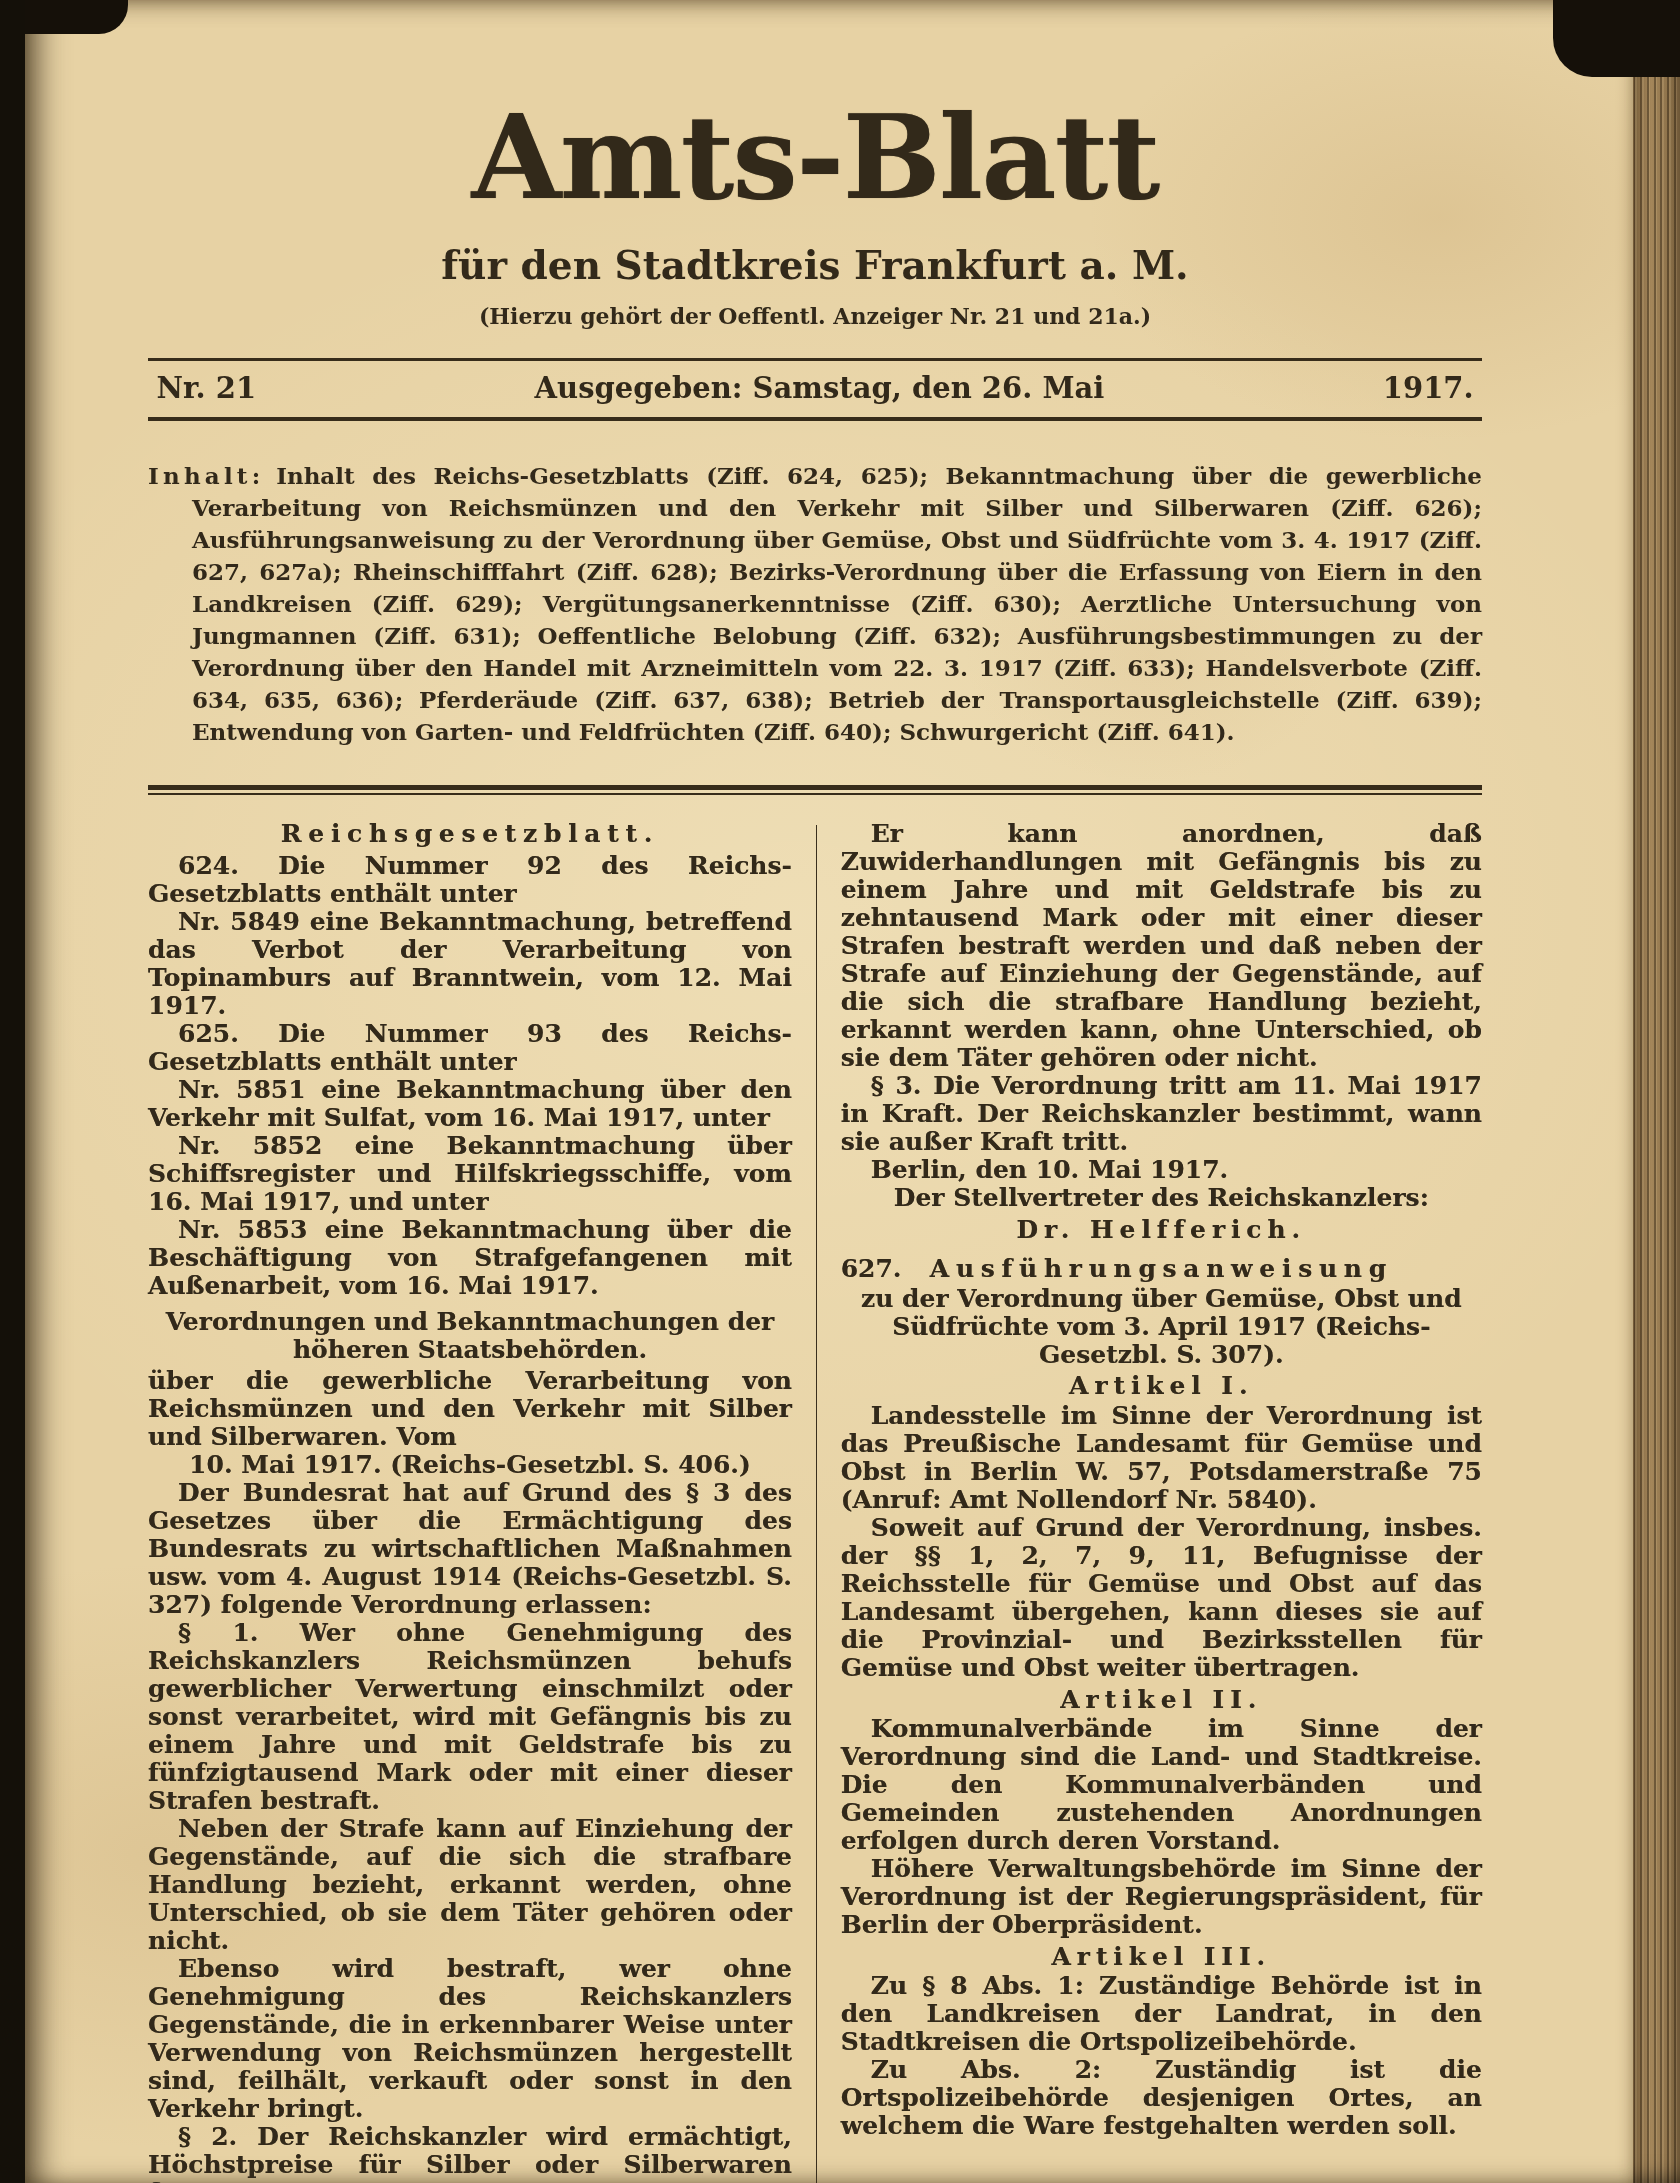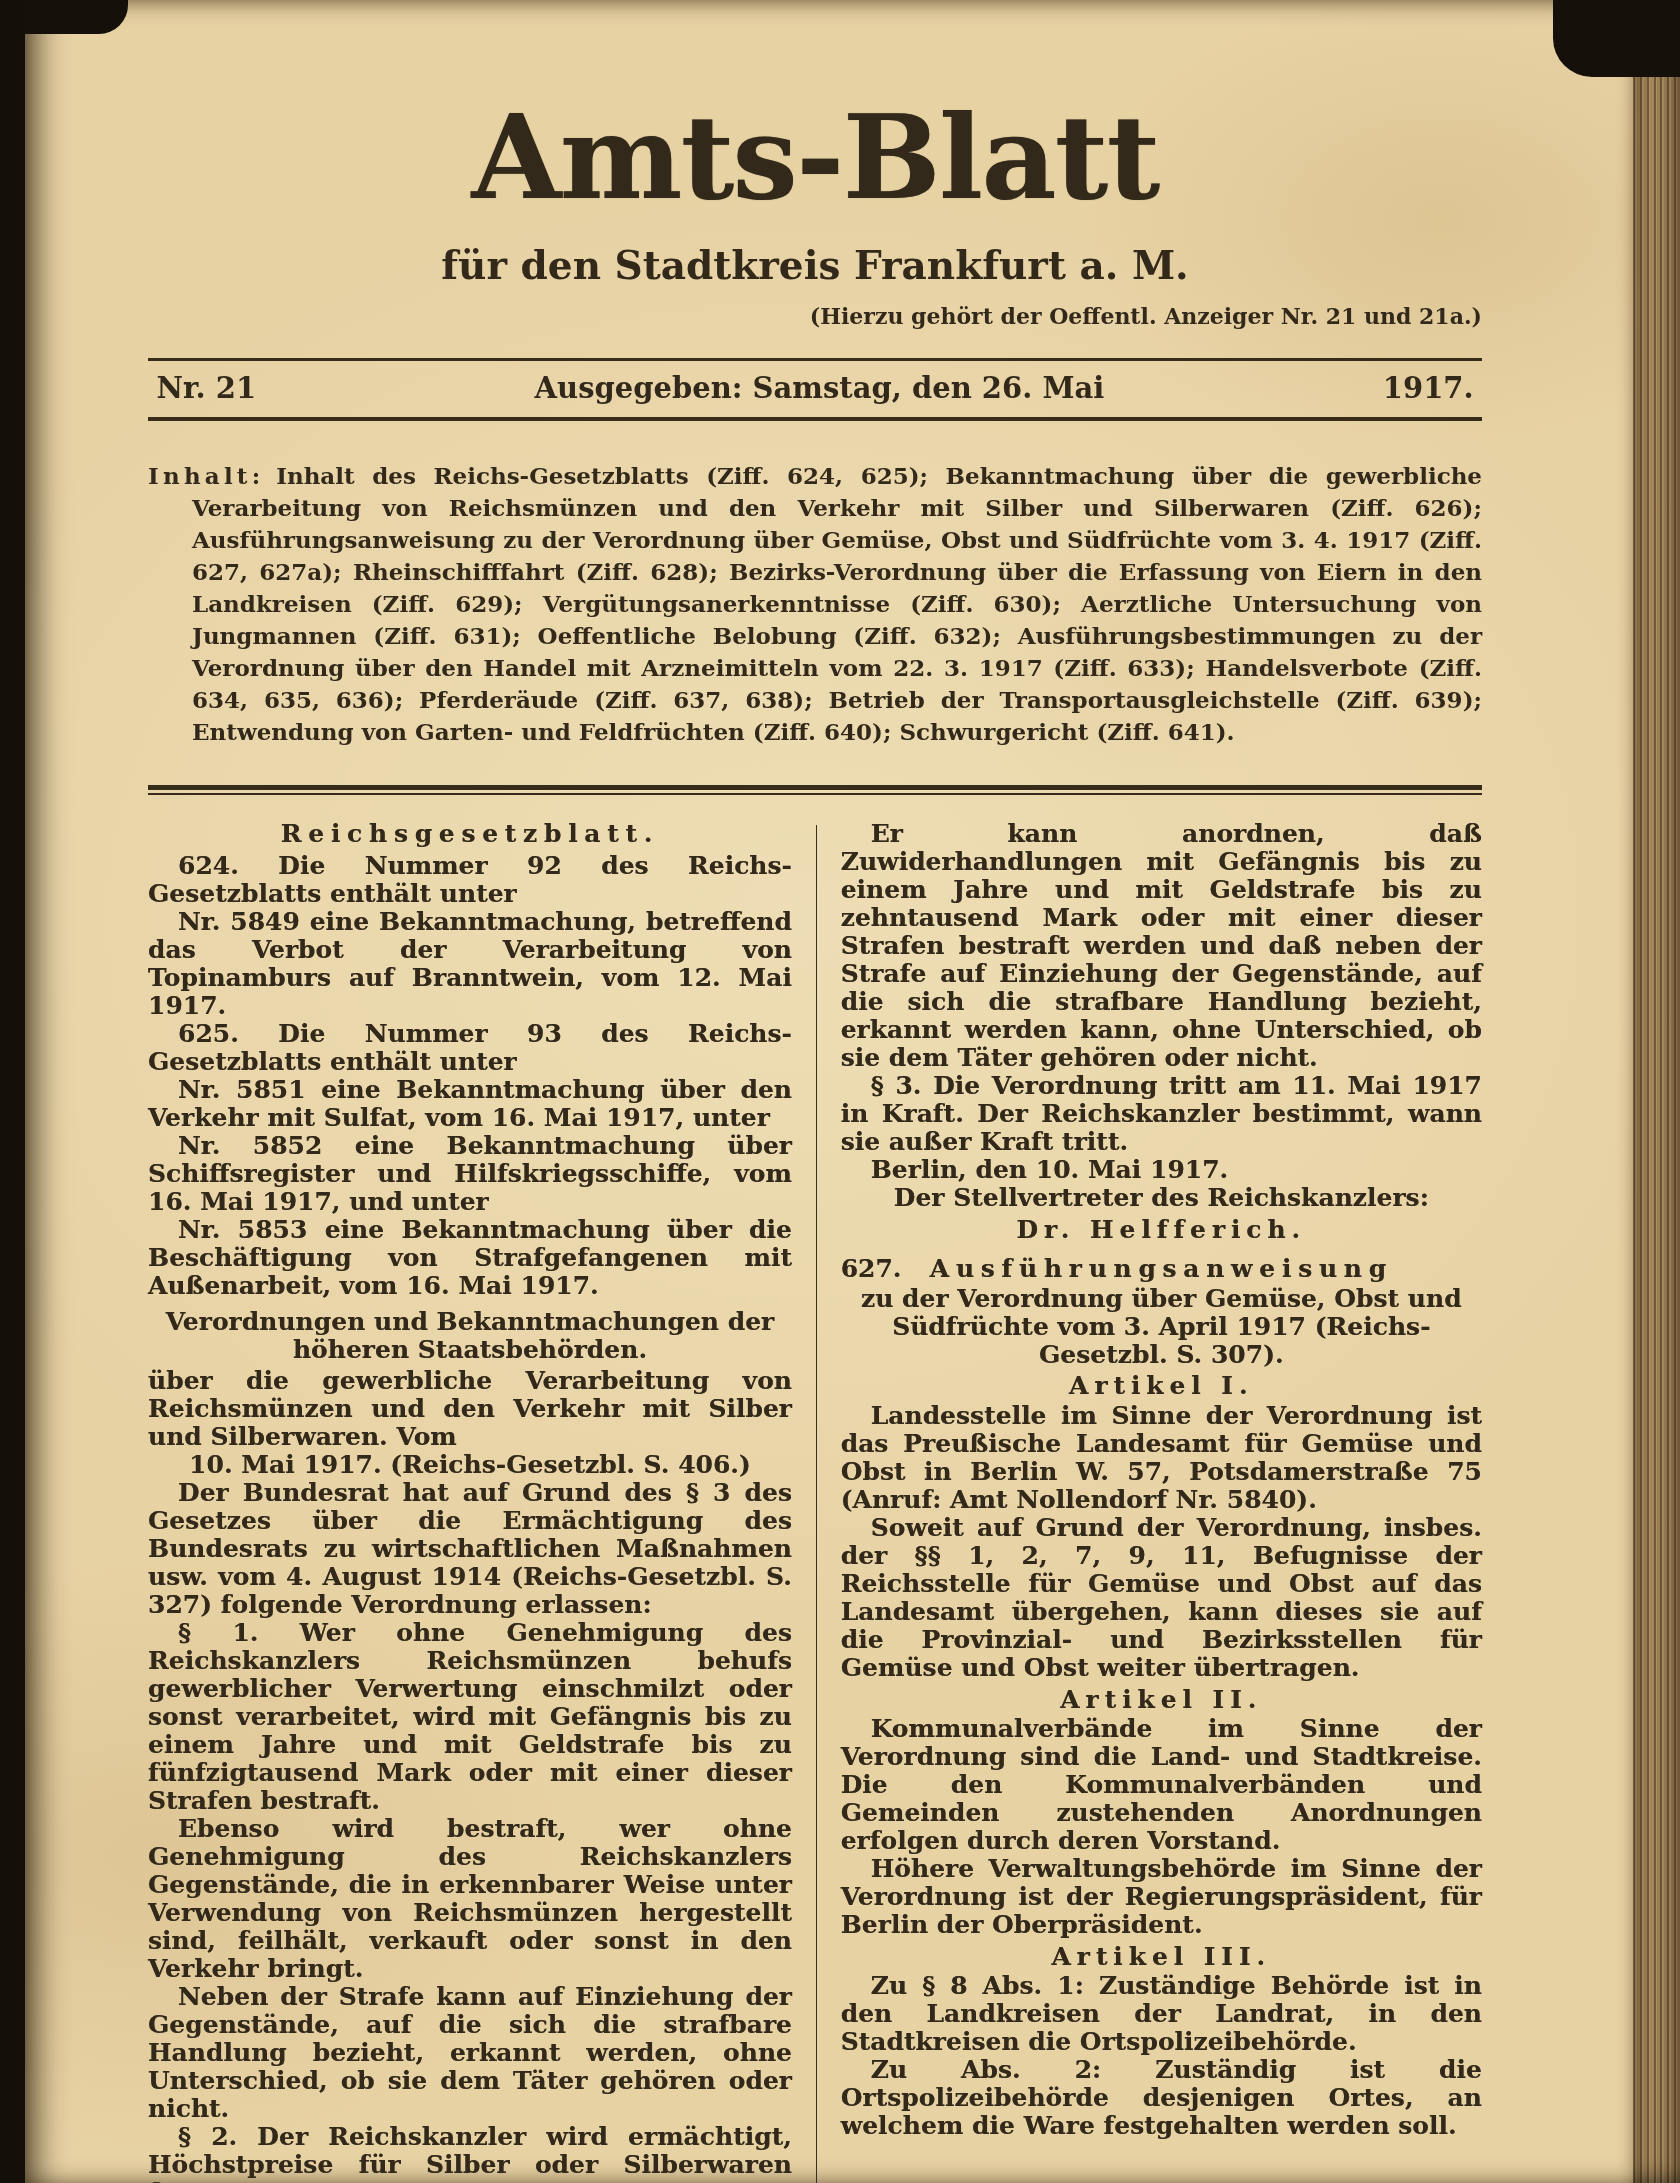--- a/index.html
+++ b/index.html
@@ -35,21 +35,21 @@
     color:#32291a;
   }
   .corner-tl{position:absolute;top:0;left:25px;width:103px;height:34px;background:#151009;border-radius:0 0 29px 0;}
   .corner-tr{position:absolute;top:0;right:0;width:128px;height:77px;background:#151009;border-radius:0 0 0 39px;}
 
   .content{position:relative;padding:97px 151px 0 123px;}
 
   .masthead{text-align:center;}
   .m-title{font-size:116px;font-weight:bold;line-height:1.05;letter-spacing:-1.7px;margin:0;text-shadow:0 0 0.8px rgba(50,40,20,.55);}
   .m-sub{font-size:39px;font-weight:bold;margin:23.5px 0 0;}
-  .m-note{font-size:22px;font-weight:bold;margin:15px 0 0;text-align:right;}
+  .m-note{font-size:22px;font-weight:bold;margin:15px 0 0;}
 
   .issue-bar{
     display:flex;justify-content:space-between;align-items:baseline;
     border-top:3.4px solid #372c1a;border-bottom:4.2px solid #372c1a;
     margin-top:29px;padding:10px 8.4px 11.8px;
     font-size:29px;font-weight:bold;
   }
 
   .toc{
     margin-top:39px;font-size:23px;line-height:32px;font-weight:bold;
@@ -115,22 +115,22 @@
         <p class="p">Nr. 5849 eine Bekanntmachung, betreffend das Verbot der Verarbeitung von Topinamburs auf Branntwein, vom 12. Mai 1917.</p>
         <p class="p"><b class="ln">625.</b> <span>Die Nummer 93 des Reichs-Gesetzblatts enthält unter</span></p>
         <p class="p">Nr. 5851 eine Bekanntmachung über den Verkehr mit Sulfat, vom 16. Mai 1917, unter</p>
         <p class="p">Nr. 5852 eine Bekanntmachung über Schiffsregister und Hilfskriegsschiffe, vom 16. Mai 1917, und unter</p>
         <p class="p">Nr. 5853 eine Bekanntmachung über die Beschäftigung von Strafgefangenen mit Außenarbeit, vom 16. Mai 1917.</p>
         <p class="h-b">Verordnungen und Bekanntmachungen der höheren Staatsbehörden.</p>
         <p class="bj">über die gewerbliche Verarbeitung von Reichsmünzen und den Verkehr mit Silber und Silberwaren. Vom</p>
         <p class="cb">10. Mai 1917. (Reichs-Gesetzbl. S. 406.)</p>
         <p class="p">Der Bundesrat hat auf Grund des § 3 des Gesetzes über die Ermächtigung des Bundesrats zu wirtschaftlichen Maßnahmen usw. vom 4. August 1914 (Reichs-Gesetzbl. S. 327) folgende Verordnung erlassen:</p>
         <p class="p">§ 1. Wer ohne Genehmigung des Reichskanzlers Reichsmünzen behufs gewerblicher Verwertung einschmilzt oder sonst verarbeitet, wird mit Gefängnis bis zu einem Jahre und mit Geldstrafe bis zu fünfzigtausend Mark oder mit einer dieser Strafen bestraft.</p>
+        <p class="p">Neben der Strafe kann auf Einziehung der Gegenstände, auf die sich die strafbare Handlung bezieht, erkannt werden, ohne Unterschied, ob sie dem Täter gehören oder nicht.</p>
         <p class="p">Ebenso wird bestraft, wer ohne Genehmigung des Reichskanzlers Gegenstände, die in erkennbarer Weise unter Verwendung von Reichsmünzen hergestellt sind, feilhält, verkauft oder sonst in den Verkehr bringt.</p>
-        <p class="p">Neben der Strafe kann auf Einziehung der Gegenstände, auf die sich die strafbare Handlung bezieht, erkannt werden, ohne Unterschied, ob sie dem Täter gehören oder nicht.</p>
         <p class="p">§ 2. Der Reichskanzler wird ermächtigt, Höchstpreise für Silber oder Silberwaren festzusetzen. Er</p>
       </div>
 
       <div class="col-sep"></div>
 
       <div class="col col-right">
         <p class="p">Er kann anordnen, daß Zuwiderhandlungen mit Gefängnis bis zu einem Jahre und mit Geldstrafe bis zu zehntausend Mark oder mit einer dieser Strafen bestraft werden und daß neben der Strafe auf Einziehung der Gegenstände, auf die sich die strafbare Handlung bezieht, erkannt werden kann, ohne Unterschied, ob sie dem Täter gehören oder nicht.</p>
         <p class="p">§ 3. Die Verordnung tritt am 11. Mai 1917 in Kraft. Der Reichskanzler bestimmt, wann sie außer Kraft tritt.</p>
         <p class="p">Berlin, den 10. Mai 1917.</p>
         <p class="c">Der Stellvertreter des Reichskanzlers:</p>

